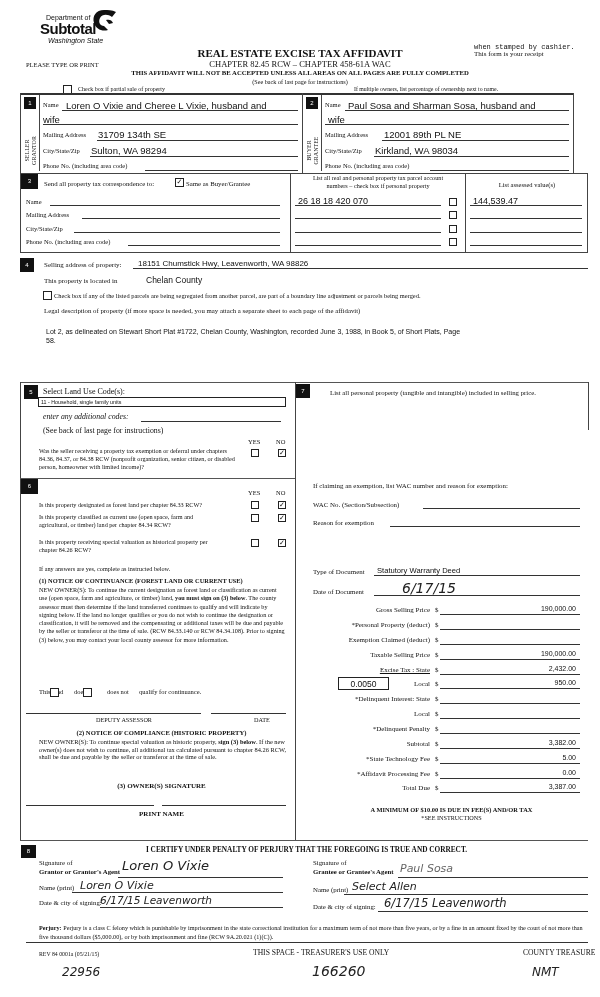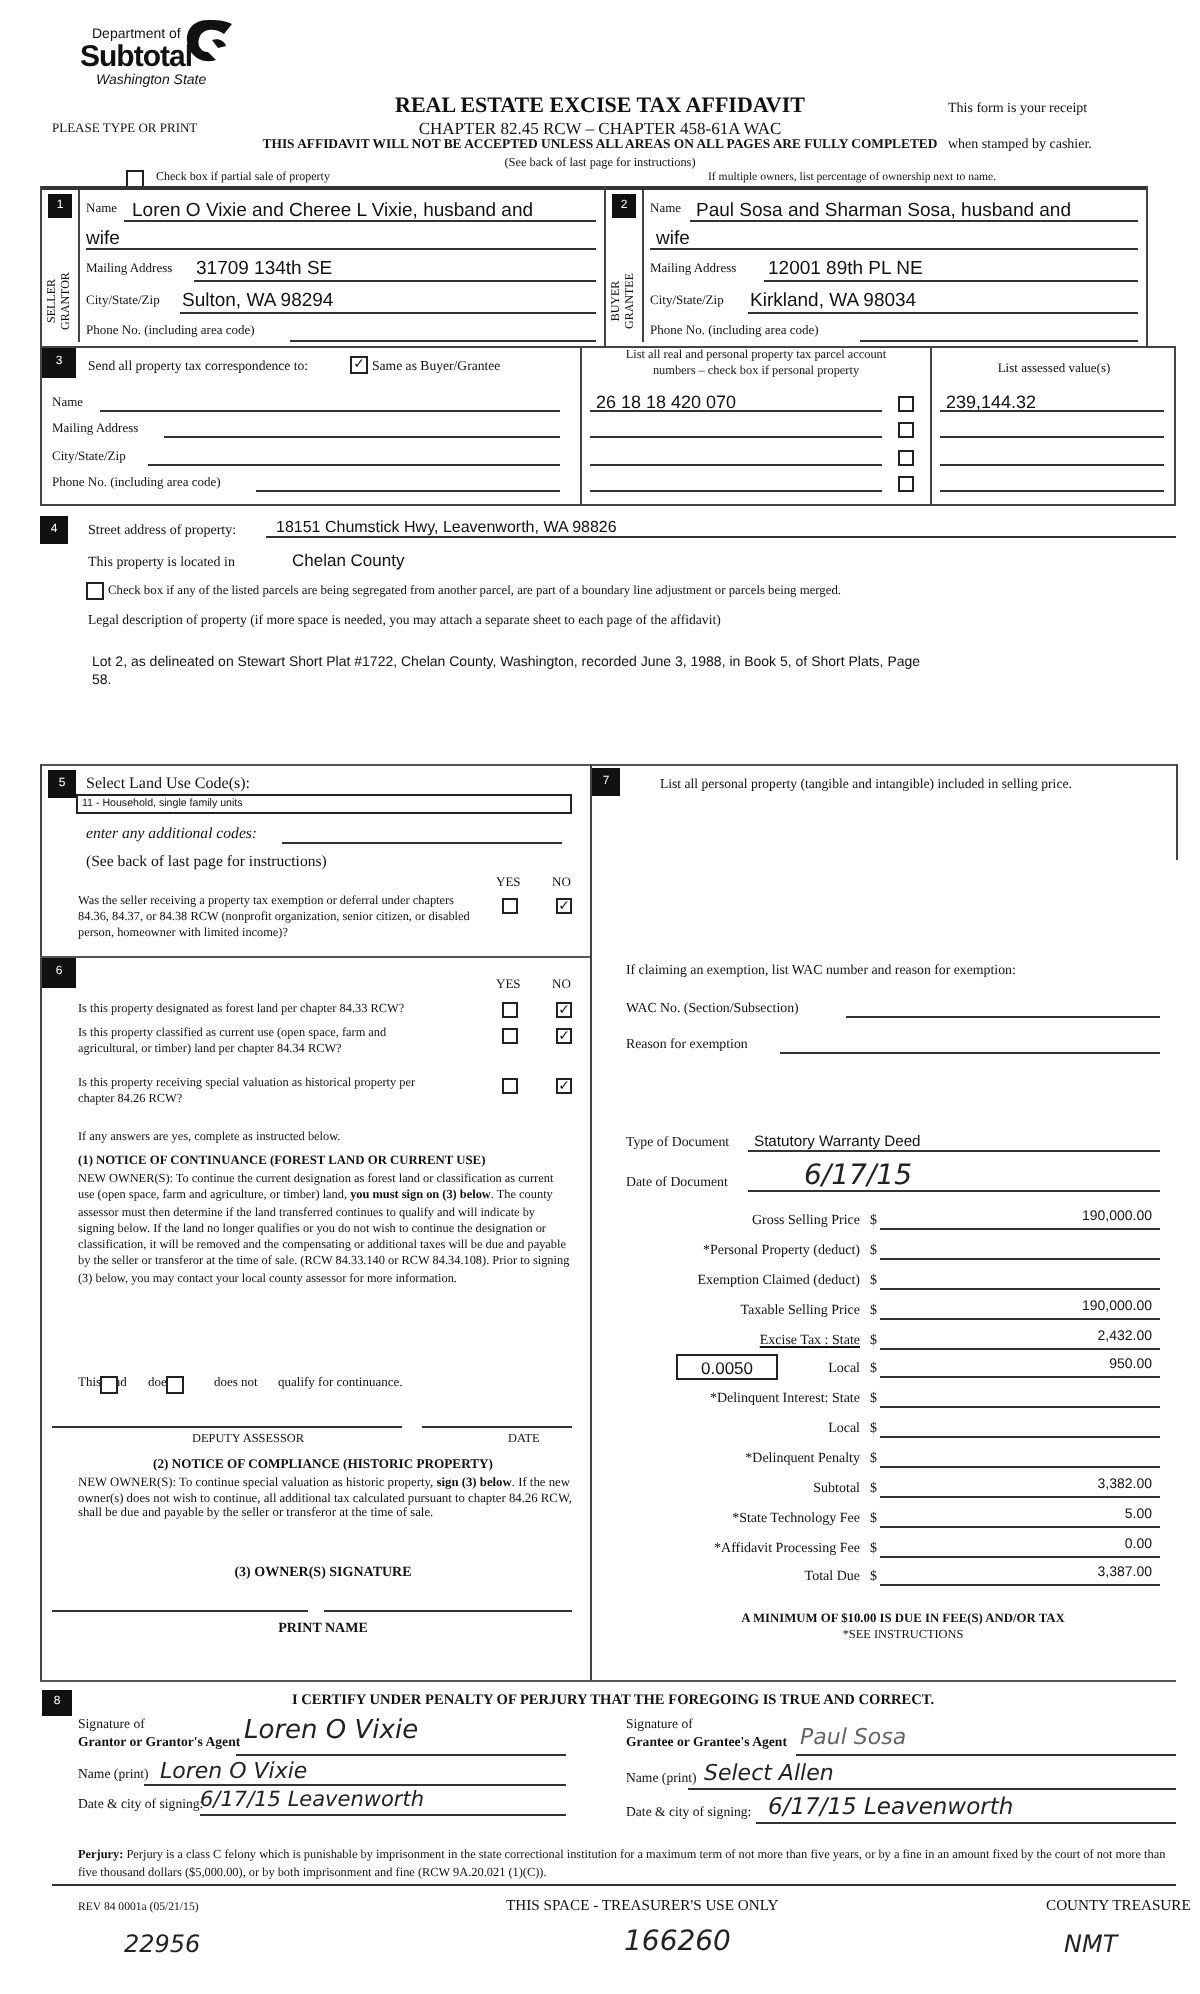--- a/index.html
+++ b/index.html
@@ -29,21 +29,21 @@
   <svg class="abs" style="left:50px;top:0;" width="28" height="26" viewBox="0 0 28 26">
     <path d="M14 2 C6 2 2 8 4 15 C6 21 12 24 18 22 L14 18 C10 18 8 14 10 10 C12 6 18 6 22 9 L26 4 C22 2 18 2 14 2 Z" fill="#111"></path>
     <path d="M16 12 C19 11 22 12 23 15 L19 16 Z" fill="#111"></path>
   </svg>
 </div>
 
 <div class="abs" style="left:26px;top:61px;font-size:6.5px;">PLEASE TYPE OR PRINT</div>
 <div class="abs" style="left:0;width:600px;text-align:center;top:47px;font-size:11px;font-weight:bold;">REAL ESTATE EXCISE TAX AFFIDAVIT</div>
 <div class="abs" style="left:0;width:600px;text-align:center;top:59px;font-size:8.5px;">CHAPTER 82.45 RCW – CHAPTER 458-61A WAC</div>
 <div class="abs" style="left:474px;top:50px;font-size:7px;">This form is your receipt</div>
-<div class="abs" style="left:474px;top:68px;font-size:7px;">when stamped by cashier.</div>
+<div class="abs" style="left:474px;top:43px;font-size:7px;font-family:Liberation Mono, monospace;">when stamped by cashier.</div>
 <div class="abs" style="left:0;width:600px;text-align:center;top:69px;font-size:6.7px;font-weight:bold;">THIS AFFIDAVIT WILL NOT BE ACCEPTED UNLESS ALL AREAS ON ALL PAGES ARE FULLY COMPLETED</div>
 <div class="abs" style="left:0;width:600px;text-align:center;top:78px;font-size:6.2px;">(See back of last page for instructions)</div>
 <div class="cb" style="left:63px;top:85px;width:9px;height:9px;"></div>
 <div class="abs" style="left:78px;top:86px;font-size:6px;">Check box if partial sale of property</div>
 <div class="abs" style="left:354px;top:86px;font-size:5.8px;">If multiple owners, list percentage of ownership next to name.</div>
 
 <div class="abs" style="left:20px;top:93px;width:553px;height:80px;border-top:2px solid #333;"></div>
 <div class="vline" style="left:20px;top:93px;height:80px;"></div>
 <div class="vline" style="left:302px;top:93px;height:80px;"></div>
 <div class="vline" style="left:573px;top:93px;height:80px;"></div>
@@ -109,33 +109,33 @@
 <div class="abs" style="left:292px;top:174px;width:172px;text-align:center;font-size:6.2px;line-height:7.5px;">
   <div>List all real and personal property tax parcel account</div>
   <div>numbers – check box if personal property</div>
 </div>
 <div class="abs" style="left:466px;top:181px;width:122px;text-align:center;font-size:6.5px;">List assessed value(s)</div>
 
 <div class="line" style="left:295px;top:205px;width:146px;"></div>
 <div class="fillv" style="left:298px;top:196px;">26 18 18 420 070</div>
 <div class="cb" style="left:449px;top:198px;"></div>
 <div class="line" style="left:470px;top:205px;width:112px;"></div>
-<div class="fillv" style="left:473px;top:196px;">239,144.32</div>
+<div class="fillv" style="left:473px;top:196px;">144,539.47</div>
 <div class="line" style="left:295px;top:218px;width:146px;"></div>
 <div class="cb" style="left:449px;top:211px;"></div>
 <div class="line" style="left:470px;top:218px;width:112px;"></div>
 <div class="line" style="left:295px;top:232px;width:146px;"></div>
 <div class="cb" style="left:449px;top:225px;"></div>
 <div class="line" style="left:470px;top:232px;width:112px;"></div>
 <div class="line" style="left:295px;top:245px;width:146px;"></div>
 <div class="cb" style="left:449px;top:238px;"></div>
 <div class="line" style="left:470px;top:245px;width:112px;"></div>
 
 <div class="secnum" style="left:20px;top:258px;width:14px;height:14px;line-height:14px;">4</div>
-<div class="lbl" style="left:44px;top:261px;font-size:7px;">Street address of property:</div>
+<div class="lbl" style="left:44px;top:261px;font-size:7px;">Selling address of property:</div>
 <div class="line" style="left:133px;top:268px;width:455px;"></div>
 <div class="fillv" style="left:138px;top:259px;font-size:8px;">18151 Chumstick Hwy, Leavenworth, WA 98826</div>
 <div class="lbl" style="left:44px;top:277px;font-size:7px;">This property is located in</div>
 <div class="fillv" style="left:146px;top:275px;font-size:8.5px;">Chelan County</div>
 <div class="cb" style="left:43px;top:291px;width:9px;height:9px;"></div>
 <div class="lbl" style="left:54px;top:292px;font-size:6.4px;">Check box if any of the listed parcels are being segregated from another parcel, are part of a boundary line adjustment or parcels being merged.</div>
 <div class="lbl" style="left:44px;top:307px;font-size:6.8px;">Legal description of property (if more space is needed, you may attach a separate sheet to each page of the affidavit)</div>
 <div class="fillv" style="left:46px;top:328px;font-size:7px;">Lot 2, as delineated on Stewart Short Plat #1722, Chelan County, Washington, recorded June 3, 1988, in Book 5, of Short Plats, Page</div>
 <div class="fillv" style="left:46px;top:337px;font-size:7px;">58.</div>
 

